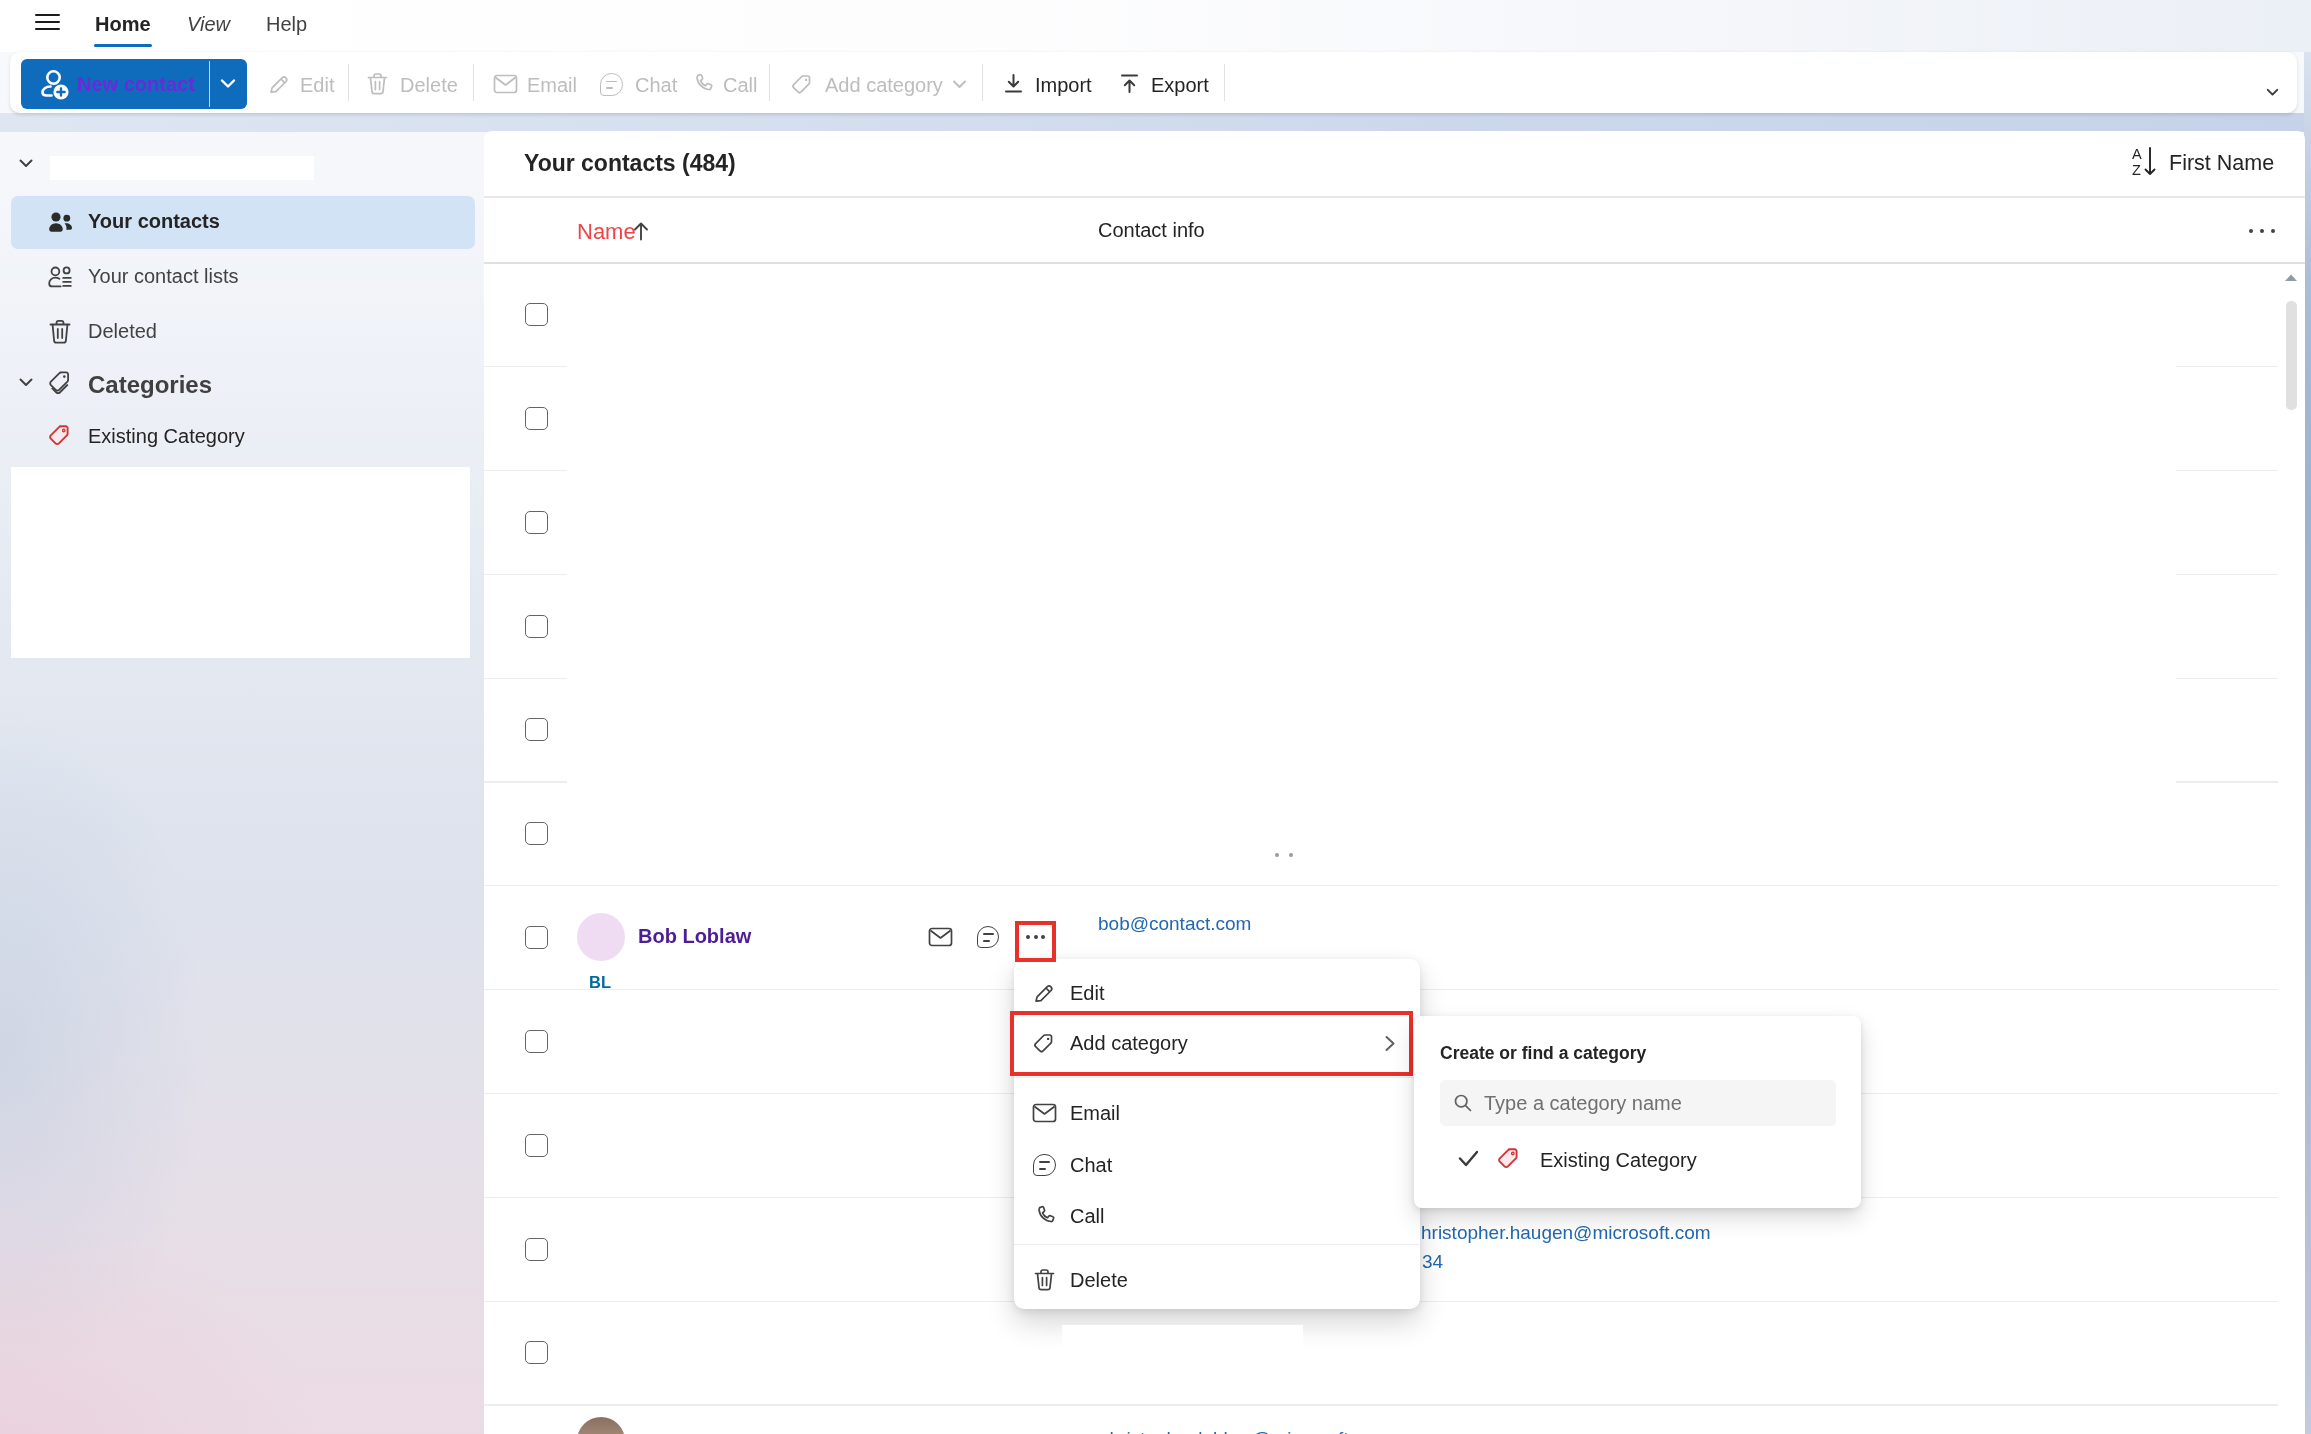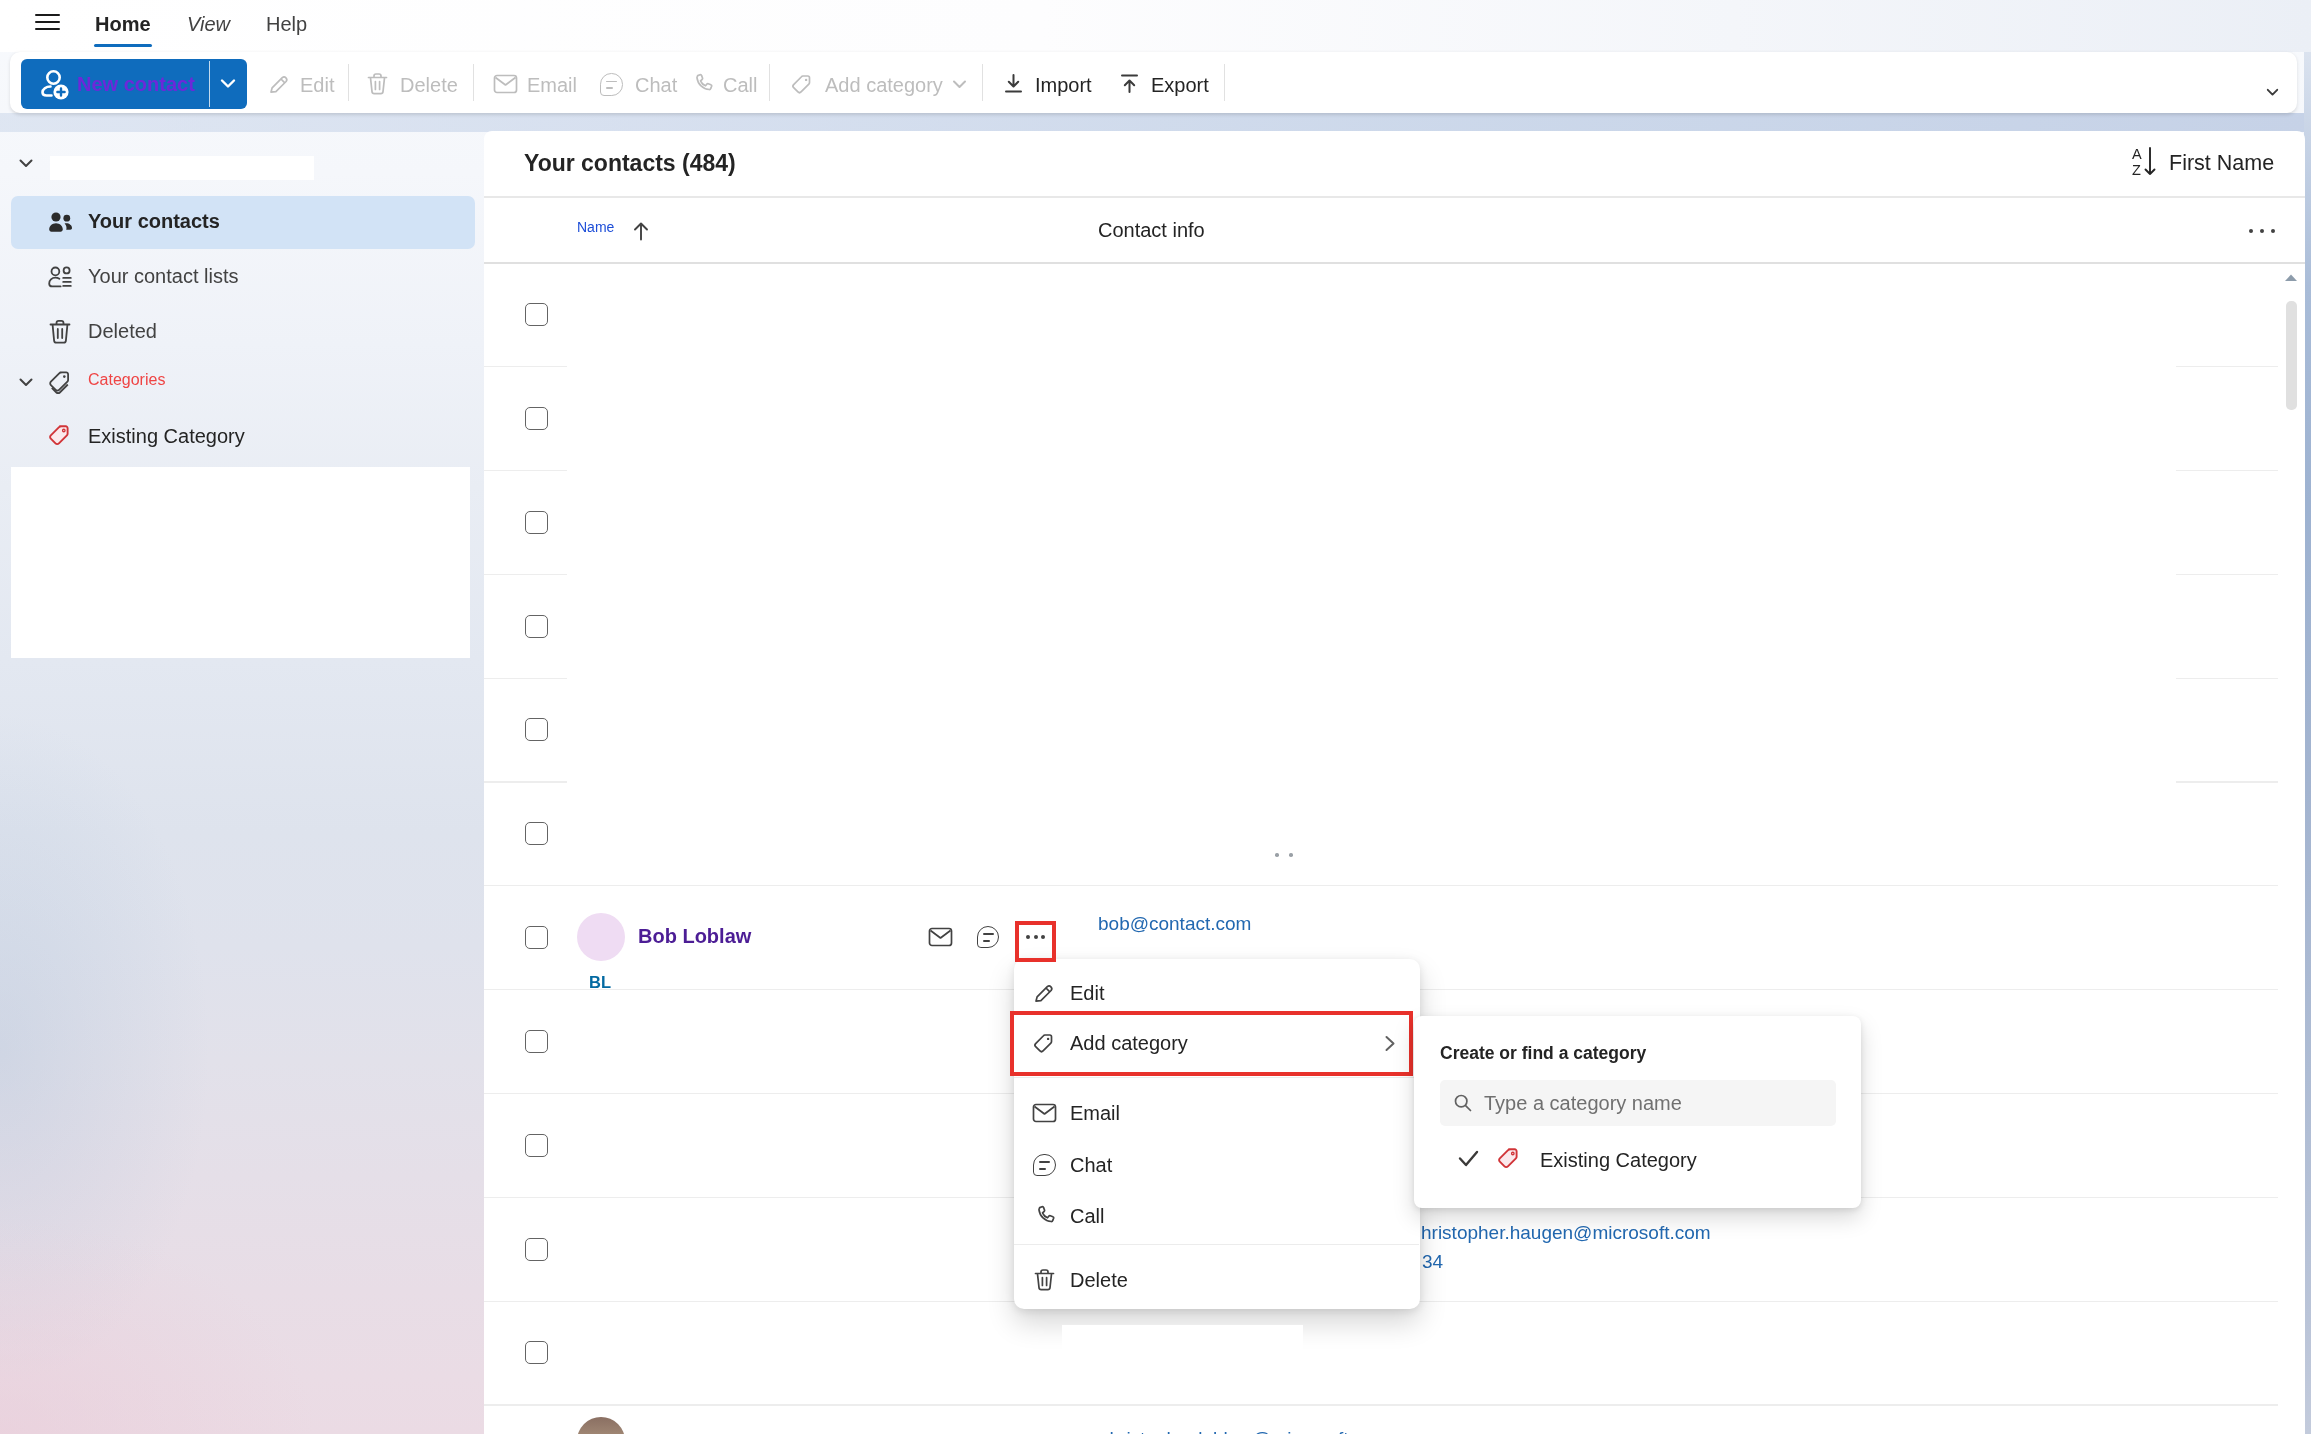--- a/index.html
+++ b/index.html
@@ -132,21 +132,21 @@
 <div class="abs txt" style="left:88px;top:320px;font-size:20px;color:#424242;">Deleted</div>
 
 <svg class="abs" style="left:19px;top:378px;" width="14" height="9" viewBox="0 0 14 9" fill="none">
   <path d="M1.5 1.5 L7 7 L12.5 1.5" stroke="#424242" stroke-width="2" stroke-linecap="round" stroke-linejoin="round"></path>
 </svg>
 <svg class="abs" style="left:46px;top:369px;" width="28" height="28" viewBox="0 0 28 28" fill="none">
   <path d="M14.6 3.4 h5.6 a1.9 1.9 0 0 1 1.9 1.9 v5.6 a2.4 2.4 0 0 1 -0.7 1.7 l-8.3 8.3 a2.4 2.4 0 0 1 -3.4 0 l-4.8-4.8 a2.4 2.4 0 0 1 0-3.4 l8.3-8.3 a2.4 2.4 0 0 1 1.4-0.7 Z" stroke="#424242" stroke-width="1.8"></path>
   <circle cx="18.3" cy="7.6" r="1.3" fill="#424242"></circle>
   <path d="M21.8 15.5 l-8 8 a2.4 2.4 0 0 1 -3.4 0 l-4.6-4.6" stroke="#424242" stroke-width="1.8"></path>
 </svg>
-<div class="abs txt" style="left:88px;top:371px;font-size:16px;color:#ef4444;">Categories</div>
+<div class="abs txt" style="left:88px;top:371px;font-size:24px;color:#404040;font-weight:bold;">Categories</div>
 
 <svg class="abs" style="left:46px;top:423px;" width="27" height="27" viewBox="0 0 27 27" fill="none">
   <path d="M14.2 3.3 h5.5 a1.9 1.9 0 0 1 1.9 1.9 v5.5 a2.4 2.4 0 0 1 -0.7 1.7 l-8 8 a2.4 2.4 0 0 1 -3.4 0 l-4.7-4.7 a2.4 2.4 0 0 1 0-3.4 l8-8 a2.4 2.4 0 0 1 1.4-0.7 Z" fill="#fbe9ec" stroke="#d13438" stroke-width="1.9"></path>
   <circle cx="17.8" cy="7.5" r="1.25" fill="none" stroke="#d13438" stroke-width="1.3"></circle>
 </svg>
 <div class="abs txt" style="left:88px;top:425px;font-size:20px;color:#242424;">Existing Category</div>
 
 <div class="abs" style="left:11px;top:467px;width:459px;height:191px;background:#fff;"></div>
 
 <div class="abs" style="left:484px;top:131px;width:1821px;height:1303px;background:#fff;border-radius:8px 8px 0 0;"></div>
@@ -155,21 +155,21 @@
 
 <svg class="abs" style="left:2132px;top:145px;" width="26" height="34" viewBox="0 0 26 34" fill="none">
   <text x="0" y="13.5" font-size="14.5" fill="#242424" font-family="Liberation Sans">A</text>
   <text x="0" y="30" font-size="14.5" fill="#242424" font-family="Liberation Sans">Z</text>
   <path d="M18 3 v26 M13.5 24.5 l4.5 4.5 4.5-4.5" stroke="#242424" stroke-width="1.9" stroke-linecap="round" stroke-linejoin="round"></path>
 </svg>
 <div class="abs txt" style="left:2169px;top:151px;font-size:21.5px;color:#242424;">First Name</div>
 
 <div class="abs" style="left:484px;top:196.4px;width:1821px;height:1.3px;background:#e8e8e8;"></div>
 
-<div class="abs txt" style="left:577px;top:219px;font-size:14px;color:#1d4ed8;">Name</div>
+<div class="abs txt" style="left:577px;top:219px;font-size:22px;color:#ef4444;">Name</div>
 <svg class="abs" style="left:632px;top:220px;" width="18" height="22" viewBox="0 0 18 22" fill="none">
   <path d="M9 19.5 V3.5 M3 9.5 L9 3.5 l6 6" stroke="#424242" stroke-width="1.9" stroke-linecap="round" stroke-linejoin="round"></path>
 </svg>
 <div class="abs txt" style="left:1098px;top:219px;font-size:20px;color:#242424;">Contact info</div>
 <div class="abs" style="left:2249px;top:227px;width:28px;height:8px;">
   <div class="abs" style="left:0;top:2px;width:4px;height:4px;border-radius:50%;background:#424242;"></div>
   <div class="abs" style="left:11px;top:2px;width:4px;height:4px;border-radius:50%;background:#424242;"></div>
   <div class="abs" style="left:22px;top:2px;width:4px;height:4px;border-radius:50%;background:#424242;"></div>
 </div>
 <div class="abs" style="left:484px;top:262.4px;width:1821px;height:1.4px;background:#e0e0e0;"></div>

